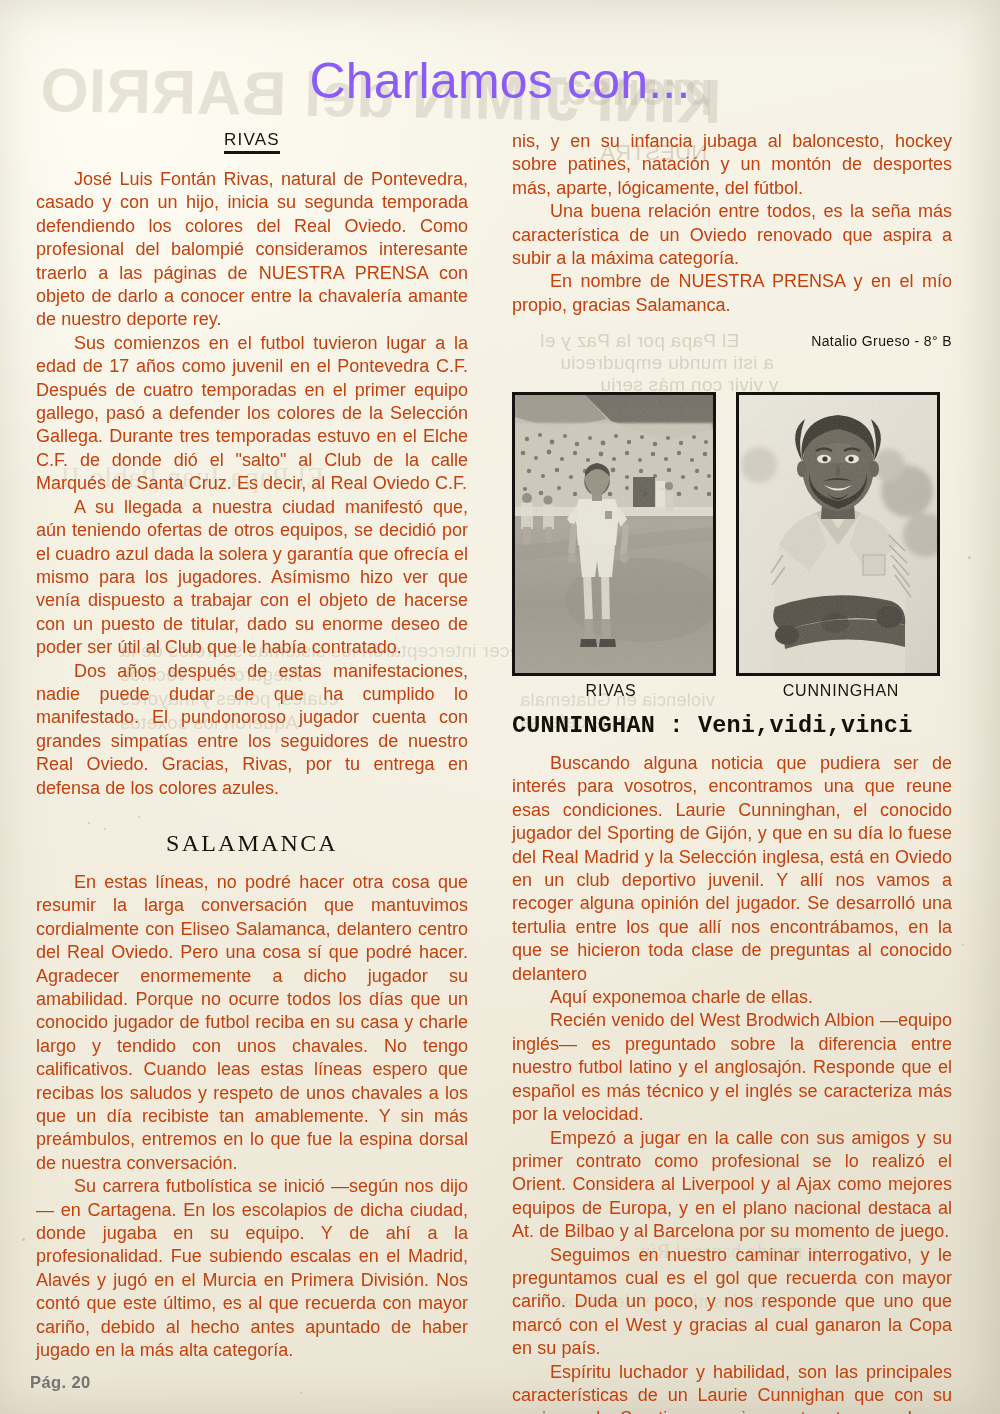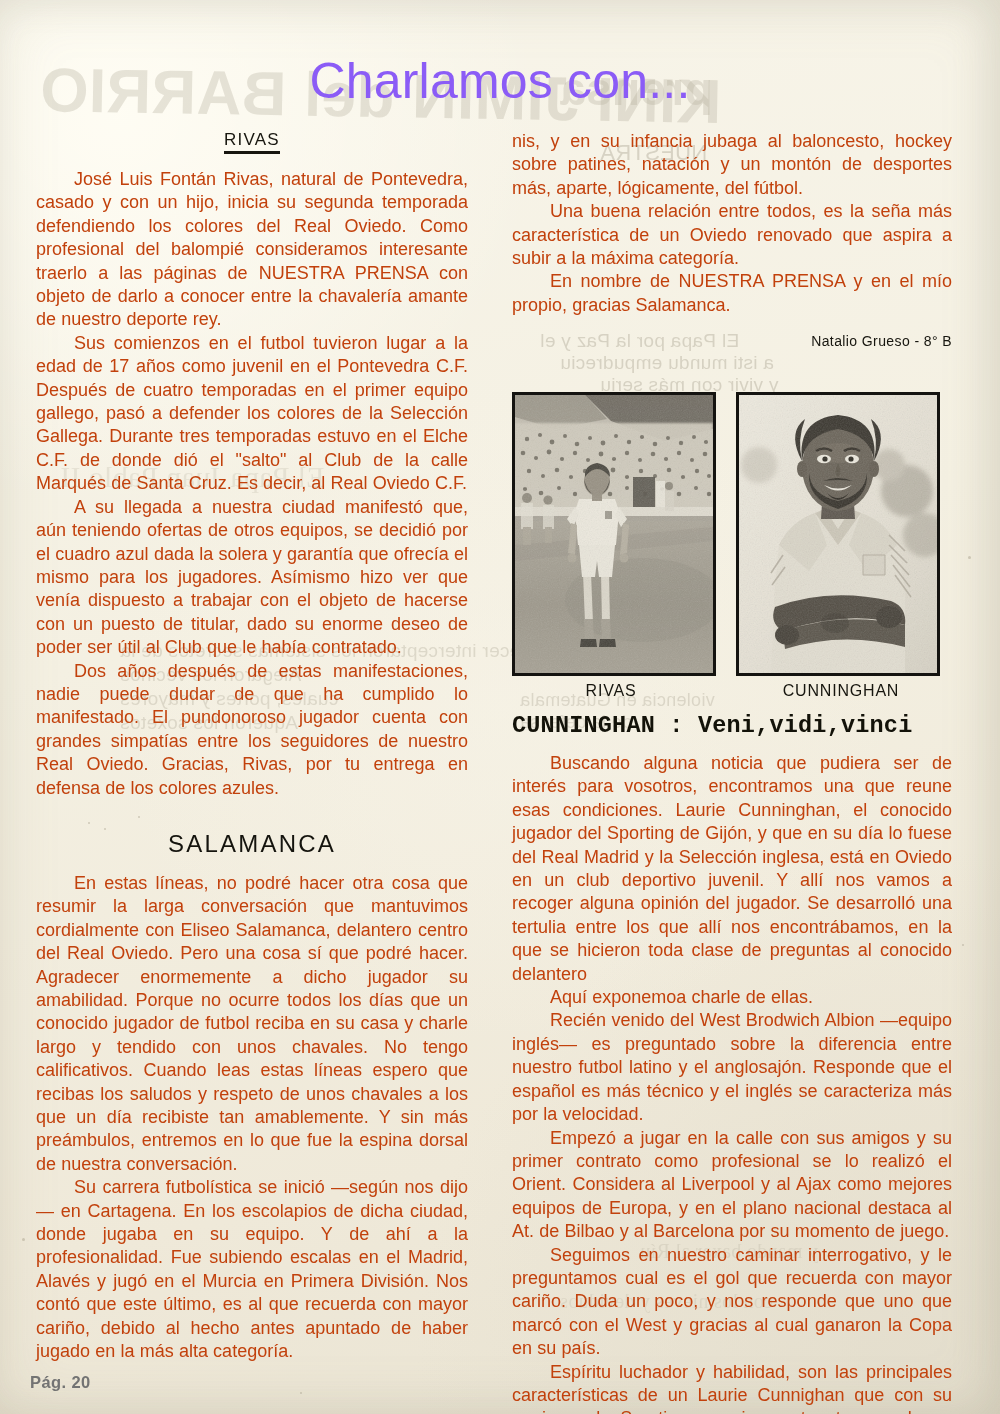--- a/index.html
+++ b/index.html
@@ -113,21 +113,21 @@
     font-size: 14px;
     text-align: right;
     letter-spacing: 0.4px;
     color: #17160f;
   }
   .sig-tight { margin-top: 16px; }
 
   .sec-head {
     margin: 30px 0 14px 0;
     text-align: center;
-    font-family: Liberation Sans, sans-serif;
+    font-family: Liberation Serif, serif;
     font-size: 24px;
     font-weight: 400;
     letter-spacing: 2.2px;
     color: #15140e;
   }
 
   
   .photo-row {
     position: absolute;
     left: 512px;

